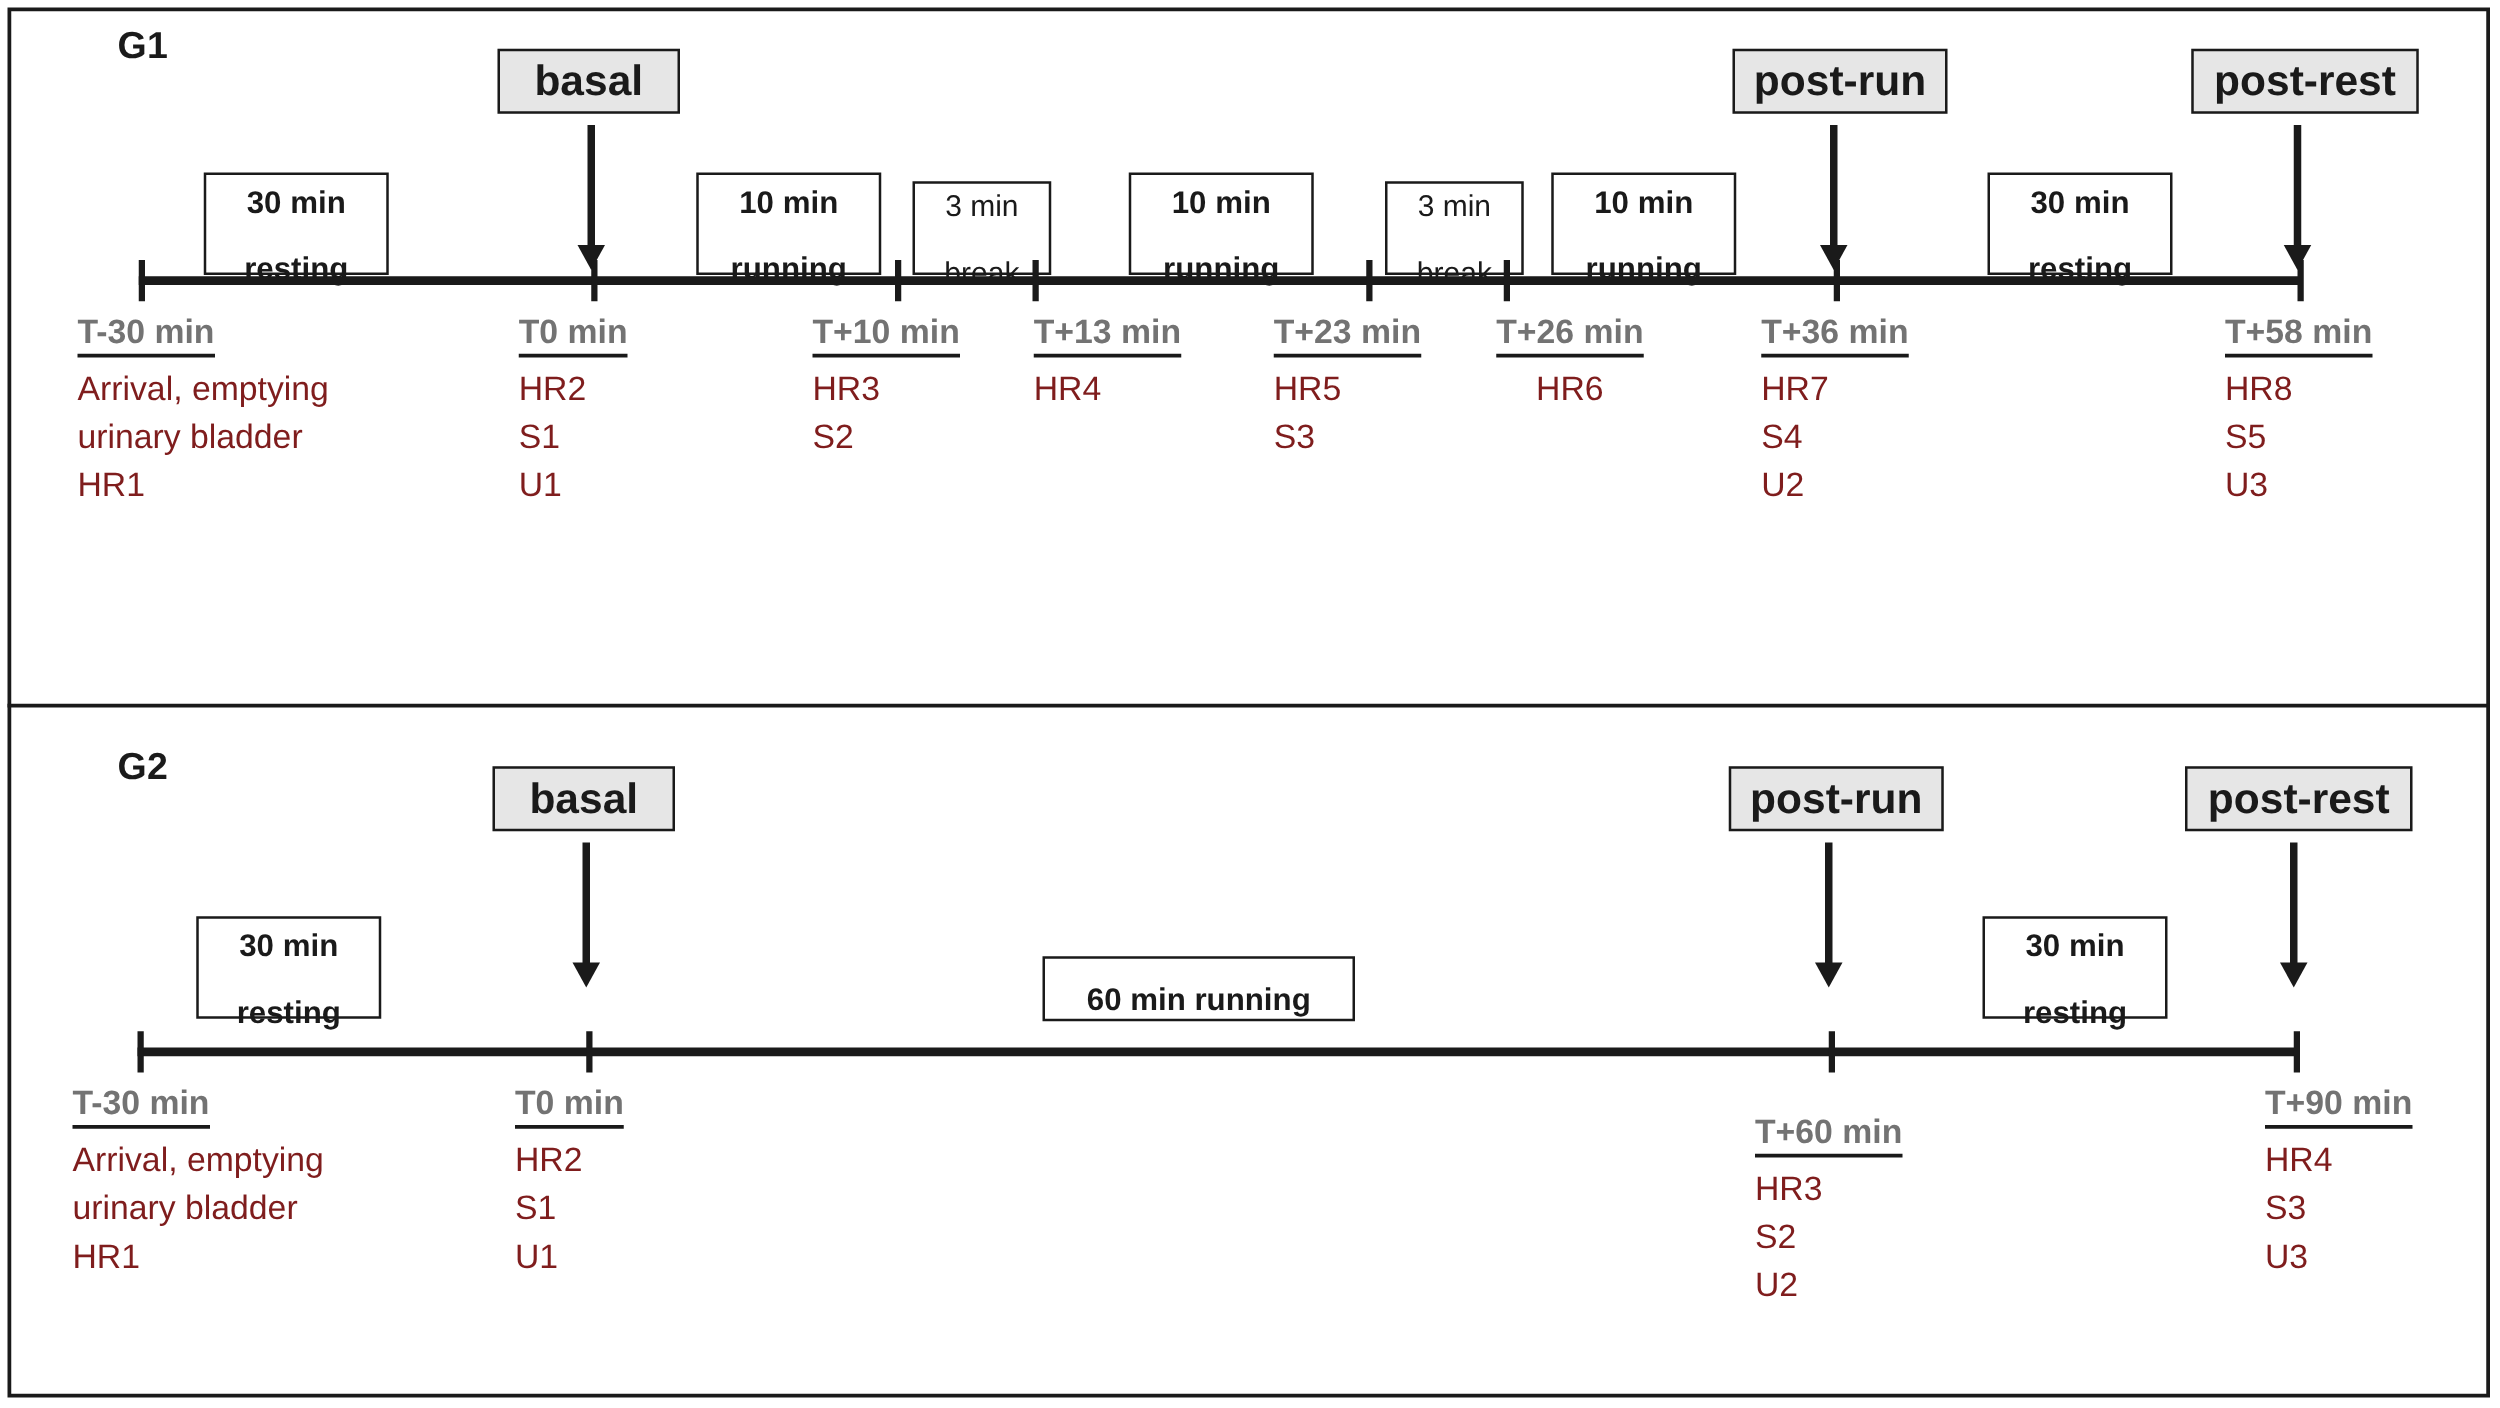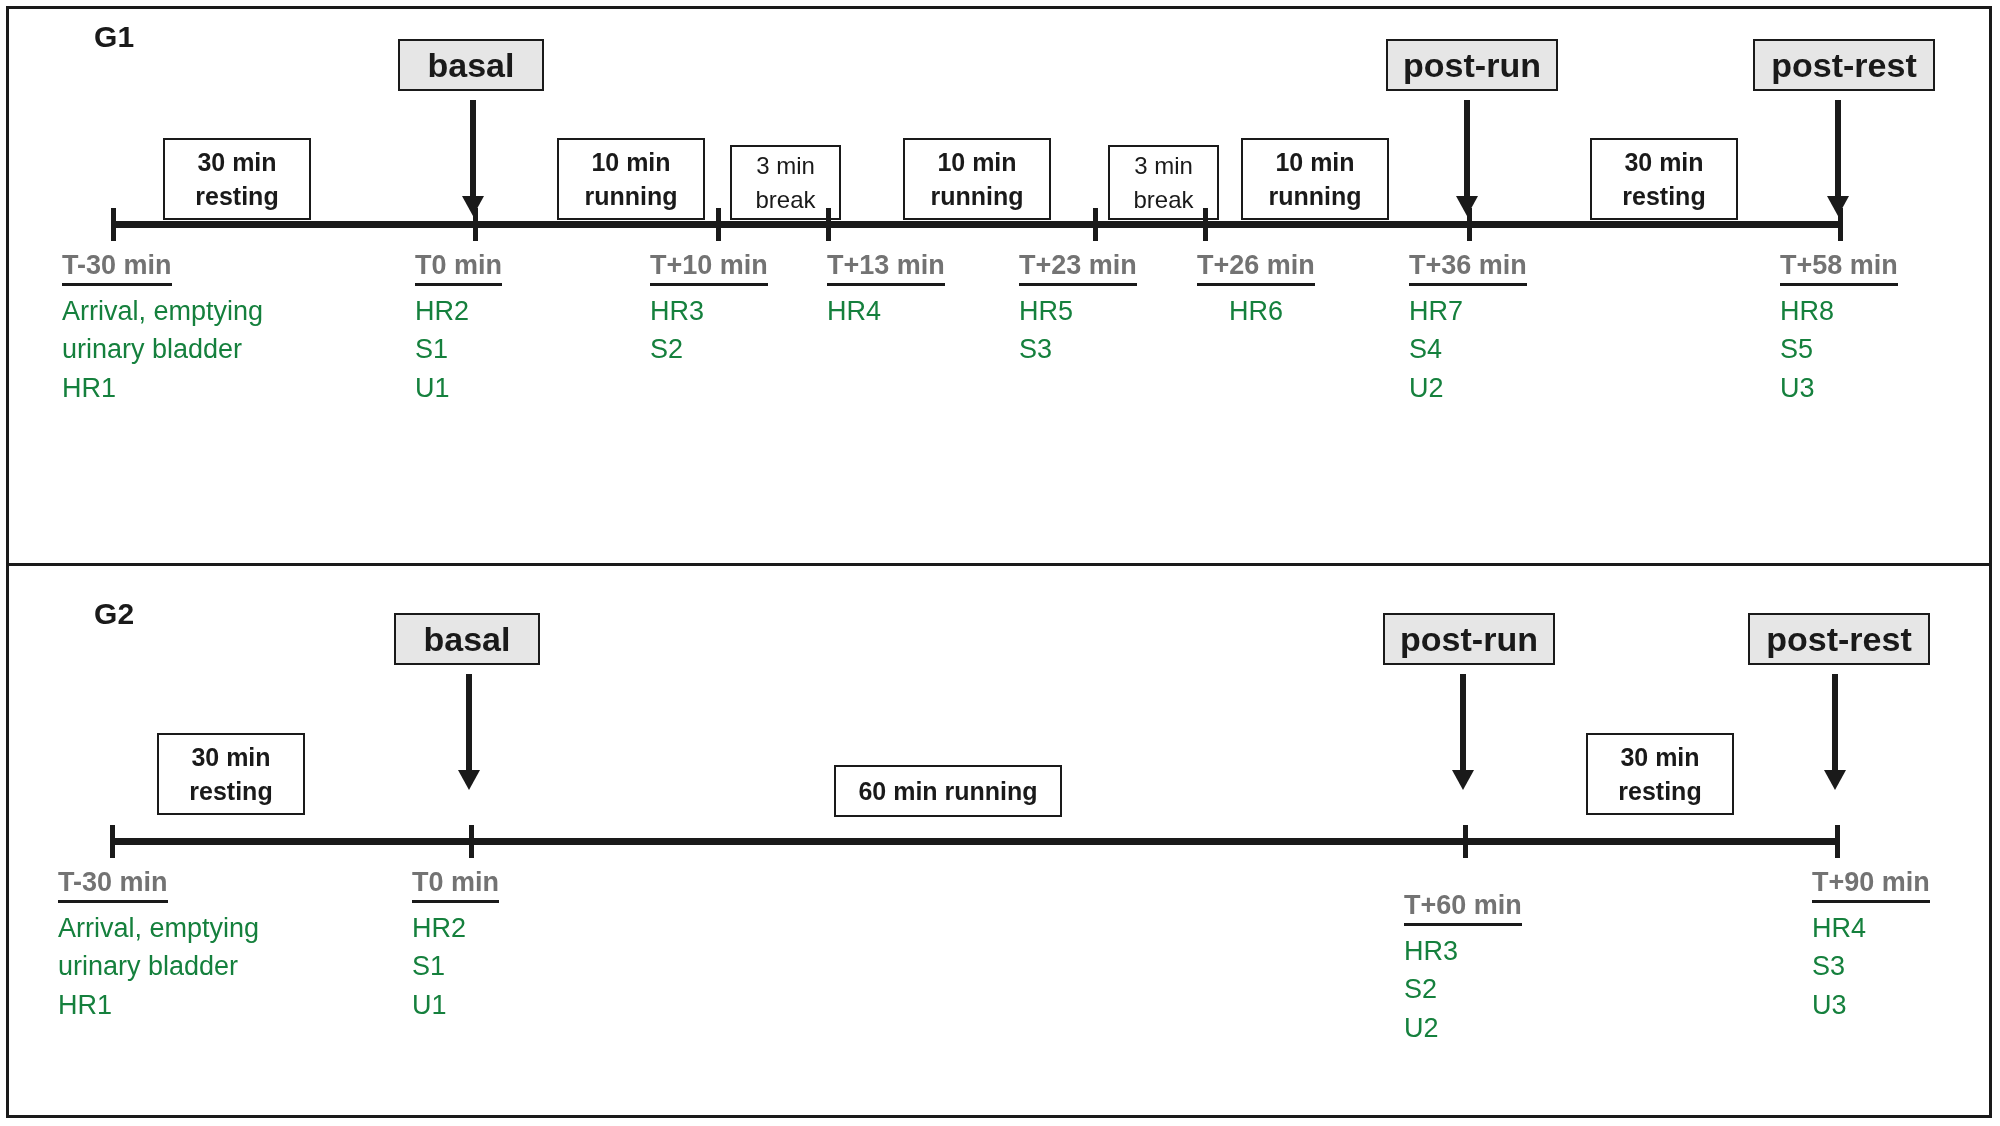--- a/index.html
+++ b/index.html
@@ -74,21 +74,21 @@
     text-align: center;
     line-height: 1.38;
     font-size: 25px;
     font-weight: bold;
     color: #1a1a1a;
   }
   .dur-box.light {
     font-weight: normal;
     font-size: 24px;
   }
-  .dur-box .ln { display: block; white-space: nowrap; }
+  .dur-box .ln { display: block; white-space: nowrap; margin-top: 19px; }
   
   .event-box {
     position: absolute;
     border: 2.5px solid #1a1a1a;
     background: #e6e6e6;
     box-sizing: border-box;
     display: flex;
     align-items: center;
     justify-content: center;
     font-size: 34px;
@@ -128,21 +128,21 @@
     color: #737373;
     display: inline-block;
     border-bottom: 3px solid #1a1a1a;
     padding-bottom: 2px;
     margin-bottom: 6px;
     white-space: nowrap;
   }
   .tp-line {
     font-size: 27px;
     font-weight: normal;
-    color: #15803d;
+    color: #7f1d1d;
     line-height: 1.42;
     white-space: nowrap;
   }
 </style>
 </head>
 <body>
 
 <div id="canvas">
 
   <div class="frame"></div>
@@ -286,21 +286,21 @@
     <div class="arrow" style="left:1835px; top:674px;">
       <div class="shaft" style="height:100px;"></div>
       <div class="head" style="top:96px;"></div>
     </div>
 
     <div class="dur-box" style="left:157px; top:733px; width:148px; height:82px;">
       <span class="ln">30 min</span>
       <span class="ln">resting</span>
     </div>
 
-    <div class="dur-box" style="left:834px; top:765px; width:228px; height:52px;">
+    <div class="dur-box" style="left:834px; top:765px; width:250px; height:52px;">
       <span class="ln">60 min running</span>
     </div>
 
     <div class="dur-box" style="left:1586px; top:733px; width:148px; height:82px;">
       <span class="ln">30 min</span>
       <span class="ln">resting</span>
     </div>
 
     <div class="axis" style="left:110px; top:838px; width:1728px;"></div>
     <div class="tick" style="left:110px; top:825px; height:33px;"></div>

